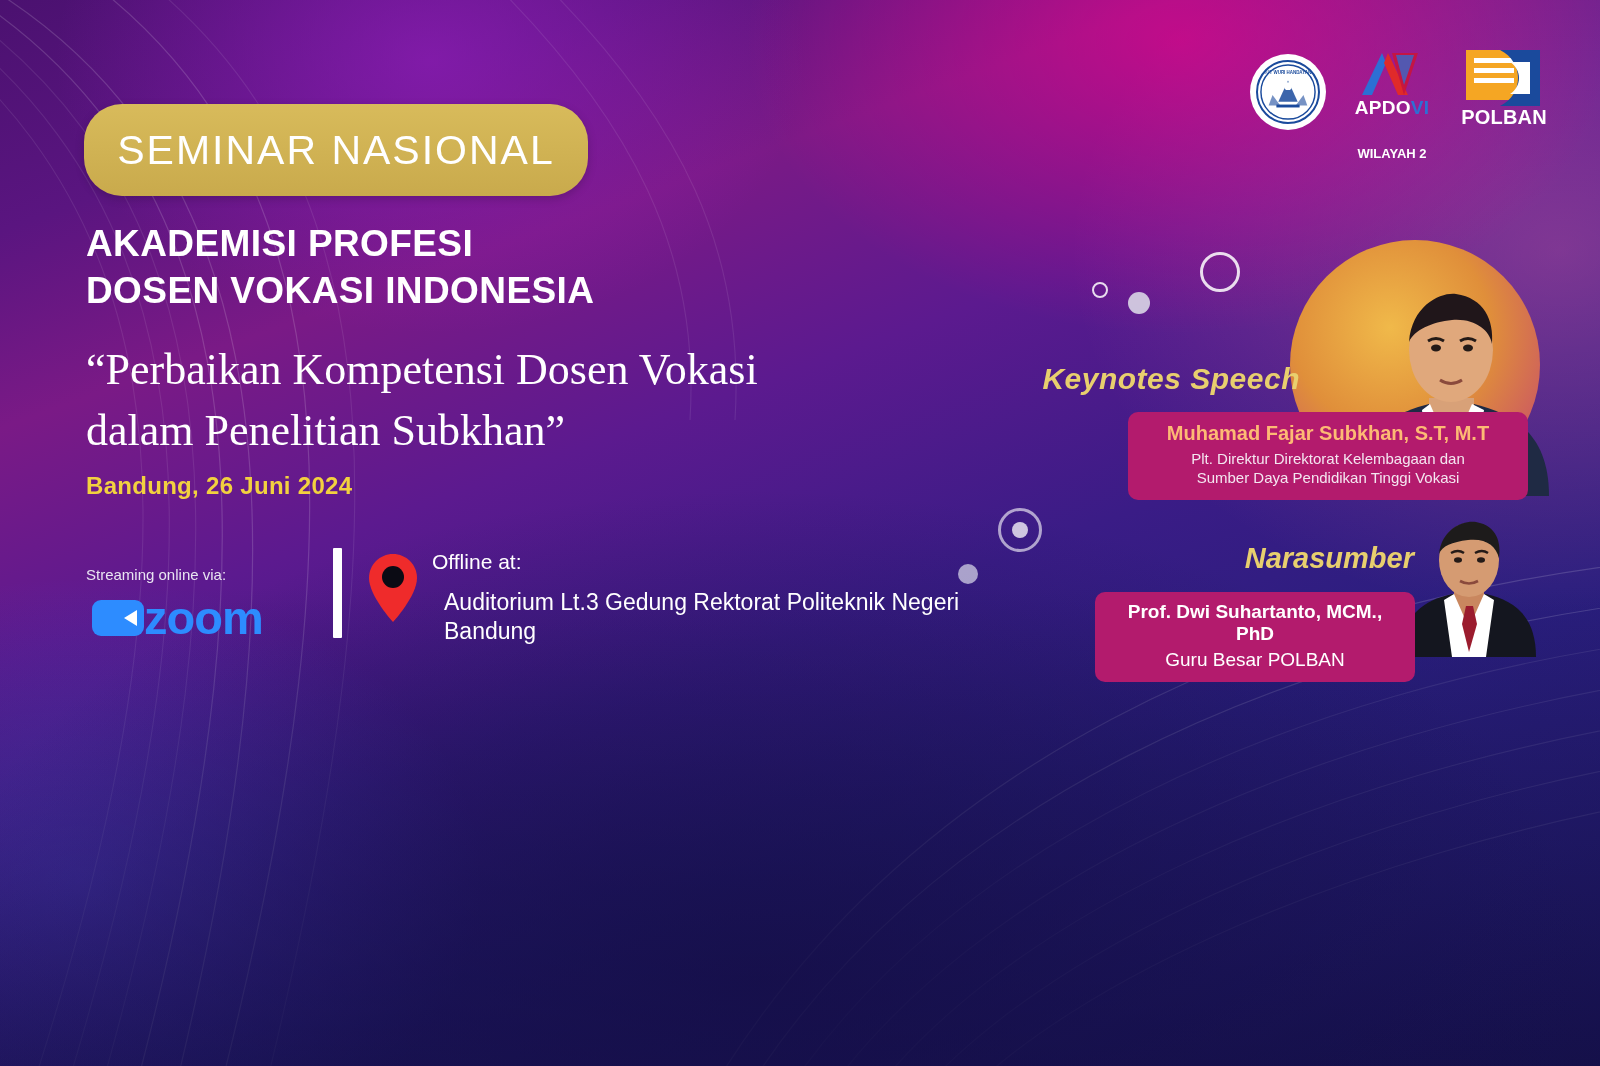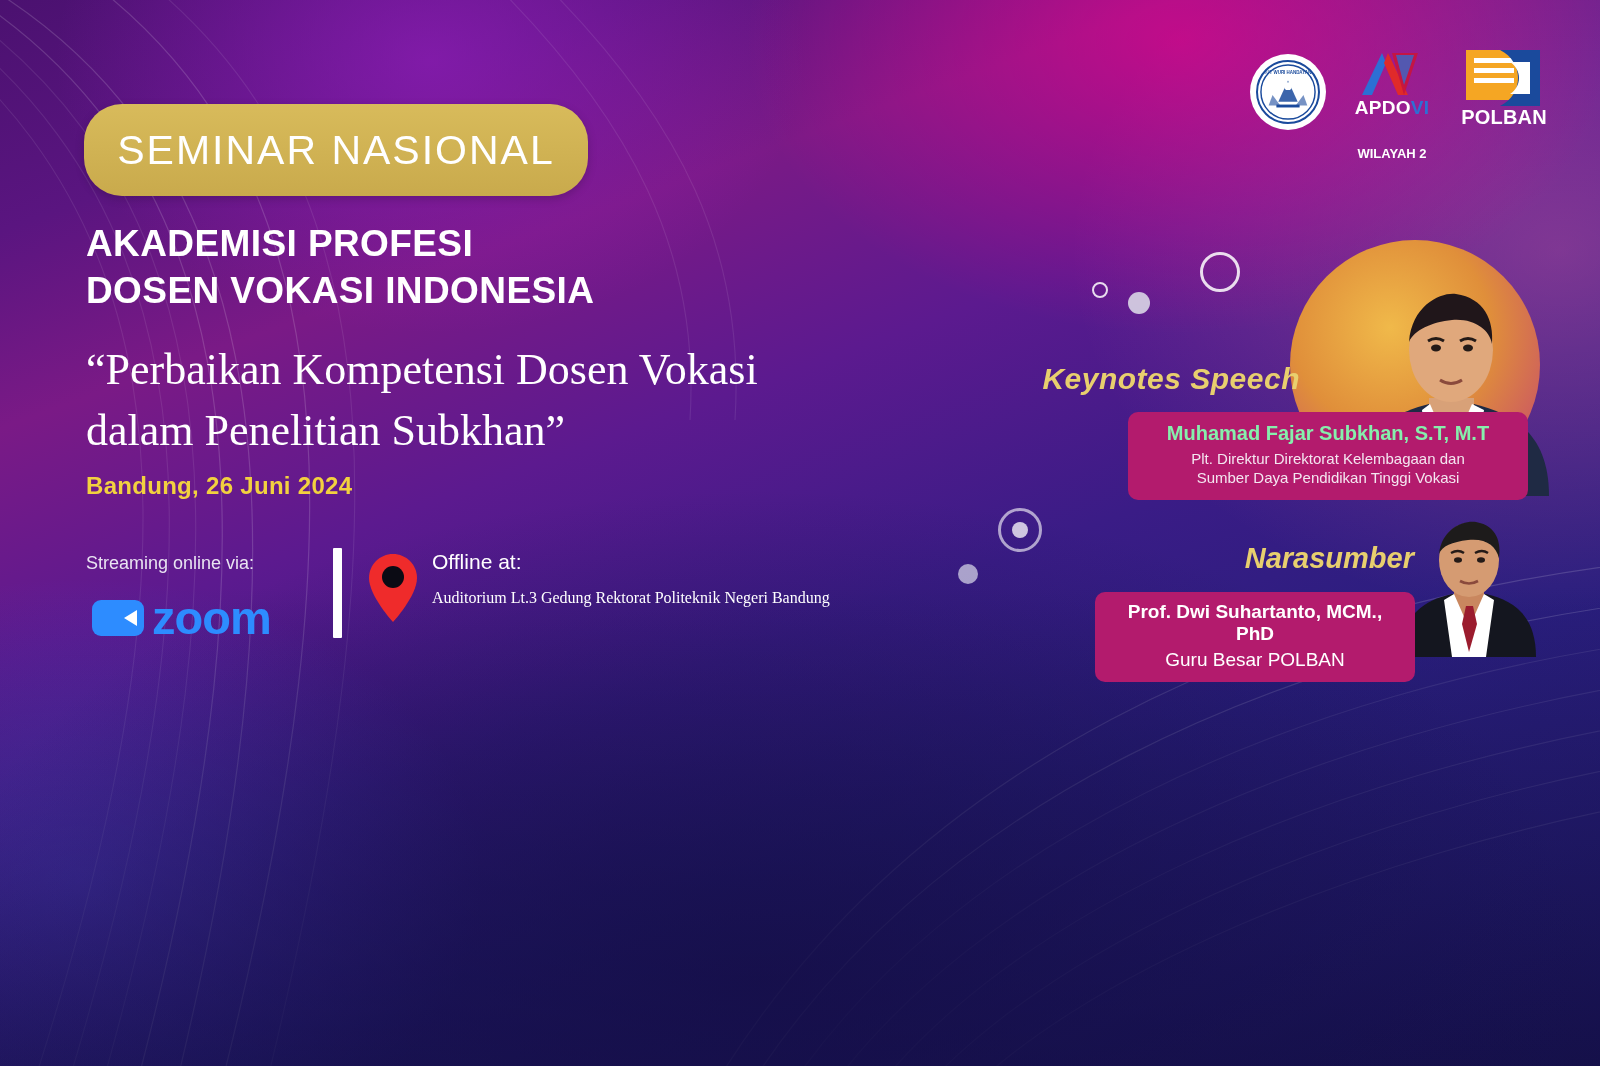--- a/index.html
+++ b/index.html
@@ -128,31 +128,30 @@
     color: #f2d13f;
     font-size: 24px;
     font-weight: bold;
     letter-spacing: 0.3px;
   }
 
   
   .stream-label {
     position: absolute;
     left: 86px;
-    top: 553px;
+    top: 566px;
     color: #e9e4f2;
-    font-size: 18px;
+    font-size: 15px;
   }
   .zoom-logo {
     position: absolute;
     left: 92px;
     top: 590px;
     display: flex;
     align-items: center;
-    gap: 8px;
   }
   .zoom-cam {
     width: 52px;
     height: 36px;
     border-radius: 9px;
     background: #2d8cff;
     position: relative;
   }
   .zoom-cam::after {
     content: "";
@@ -189,27 +188,26 @@
   }
   .offline-label {
     position: absolute;
     left: 432px;
     top: 550px;
     color: #ffffff;
     font-size: 21px;
   }
   .offline-addr {
     position: absolute;
-    left: 432px;
+    left: 444px;
     top: 588px;
     width: 560px;
     color: #ffffff;
-    font-size: 16px;
+    font-size: 23px;
     line-height: 1.28;
-    font-family: Liberation Serif, serif;
   }
 
   
   .logos {
     position: absolute;
     right: 50px;
     top: 48px;
     display: flex;
     align-items: center;
     gap: 16px;
@@ -329,21 +327,21 @@
     right: 72px;
     top: 412px;
     width: 400px;
     padding: 10px 18px 12px 18px;
     background: #b31b6d;
     border-radius: 10px;
     text-align: center;
     box-sizing: border-box;
   }
   .plate-keynote .nm {
-    color: #86efac;
+    color: #fdba74;
     font-size: 20px;
     font-weight: bold;
     margin-bottom: 5px;
   }
   .plate-keynote .rl {
     color: #f4e6f0;
     font-size: 15px;
     line-height: 1.25;
   }
 

